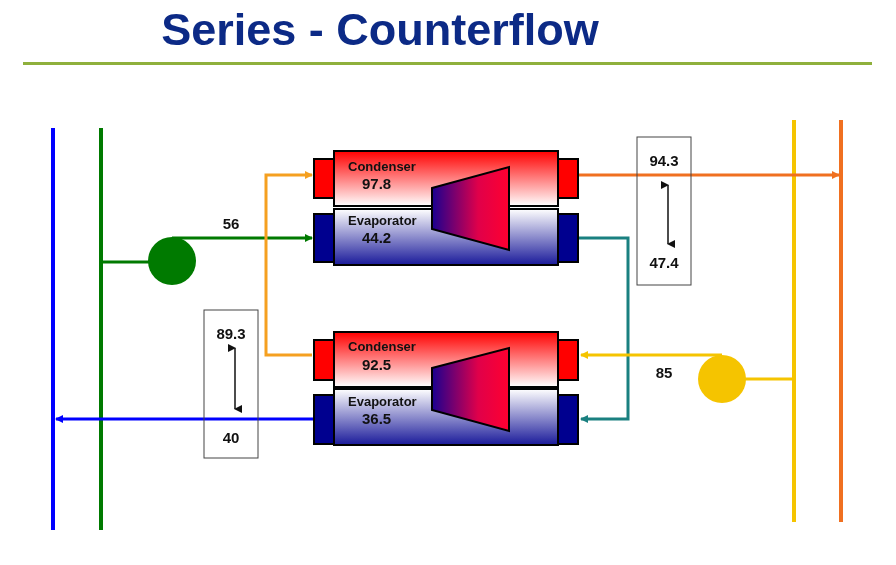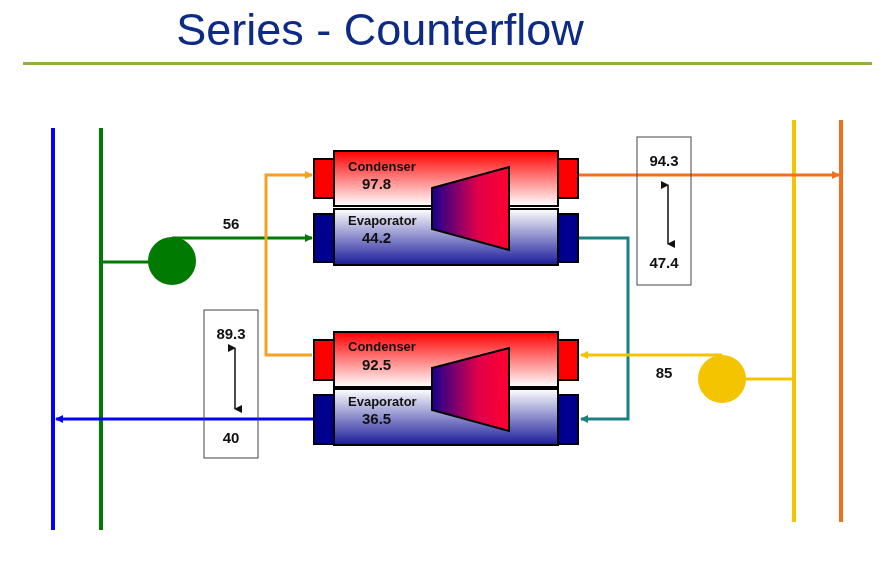--- a/index.html
+++ b/index.html
@@ -1,17 +1,17 @@
 <!DOCTYPE html>
 <html><head>
 <meta charset="utf-8">
 <style>
   html, body { margin:0; padding:0; background:#ffffff; }
   body { width:896px; height:565px; position:relative; overflow:hidden; font-family:"Liberation Sans", sans-serif; }
-  #title { position:absolute; left:0; top:4px; width:760px; text-align:center; font-weight:normal; font-size:45px; color:#0c2a86; letter-spacing:0px; }
+  #title { position:absolute; left:0; top:4px; width:760px; text-align:center; font-weight:bold; font-size:45px; color:#0c2a86; letter-spacing:0px; }
   #divider { position:absolute; left:23px; top:62px; width:849px; height:3px; background:#8fb03c; }
   svg { position:absolute; left:0; top:0; }
   .lbl { font-family:"Liberation Sans", sans-serif; font-weight:bold; fill:#111; }
 </style>
 </head>
 <body>
 
 <div id="title">Series - Counterflow</div>
 <div id="divider"></div>
 

